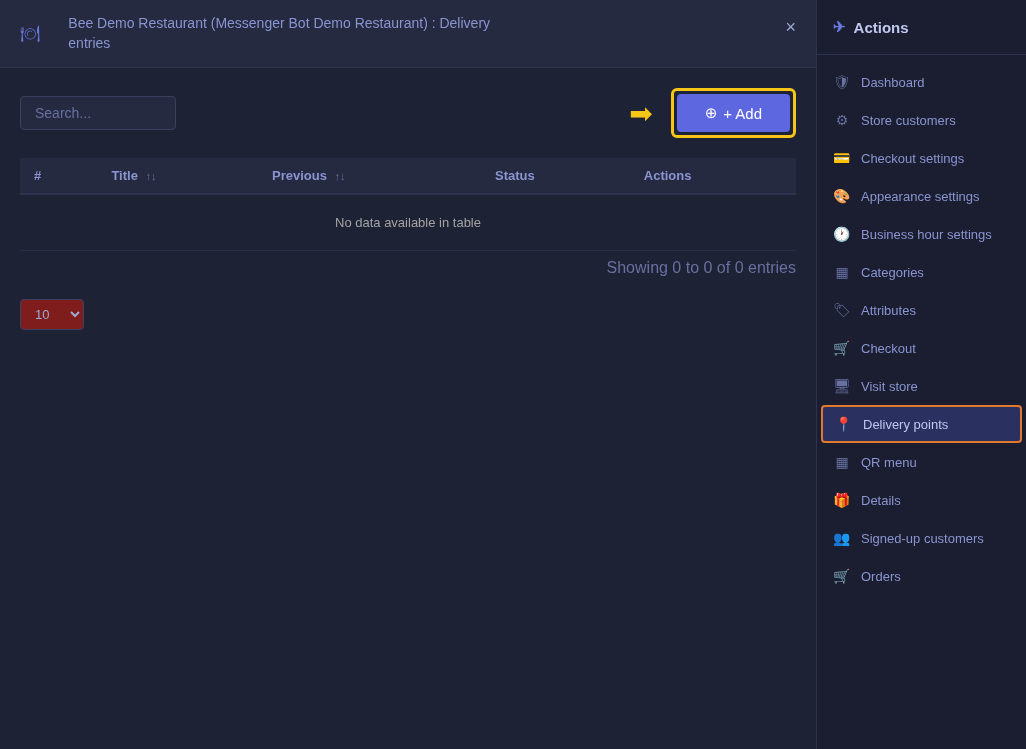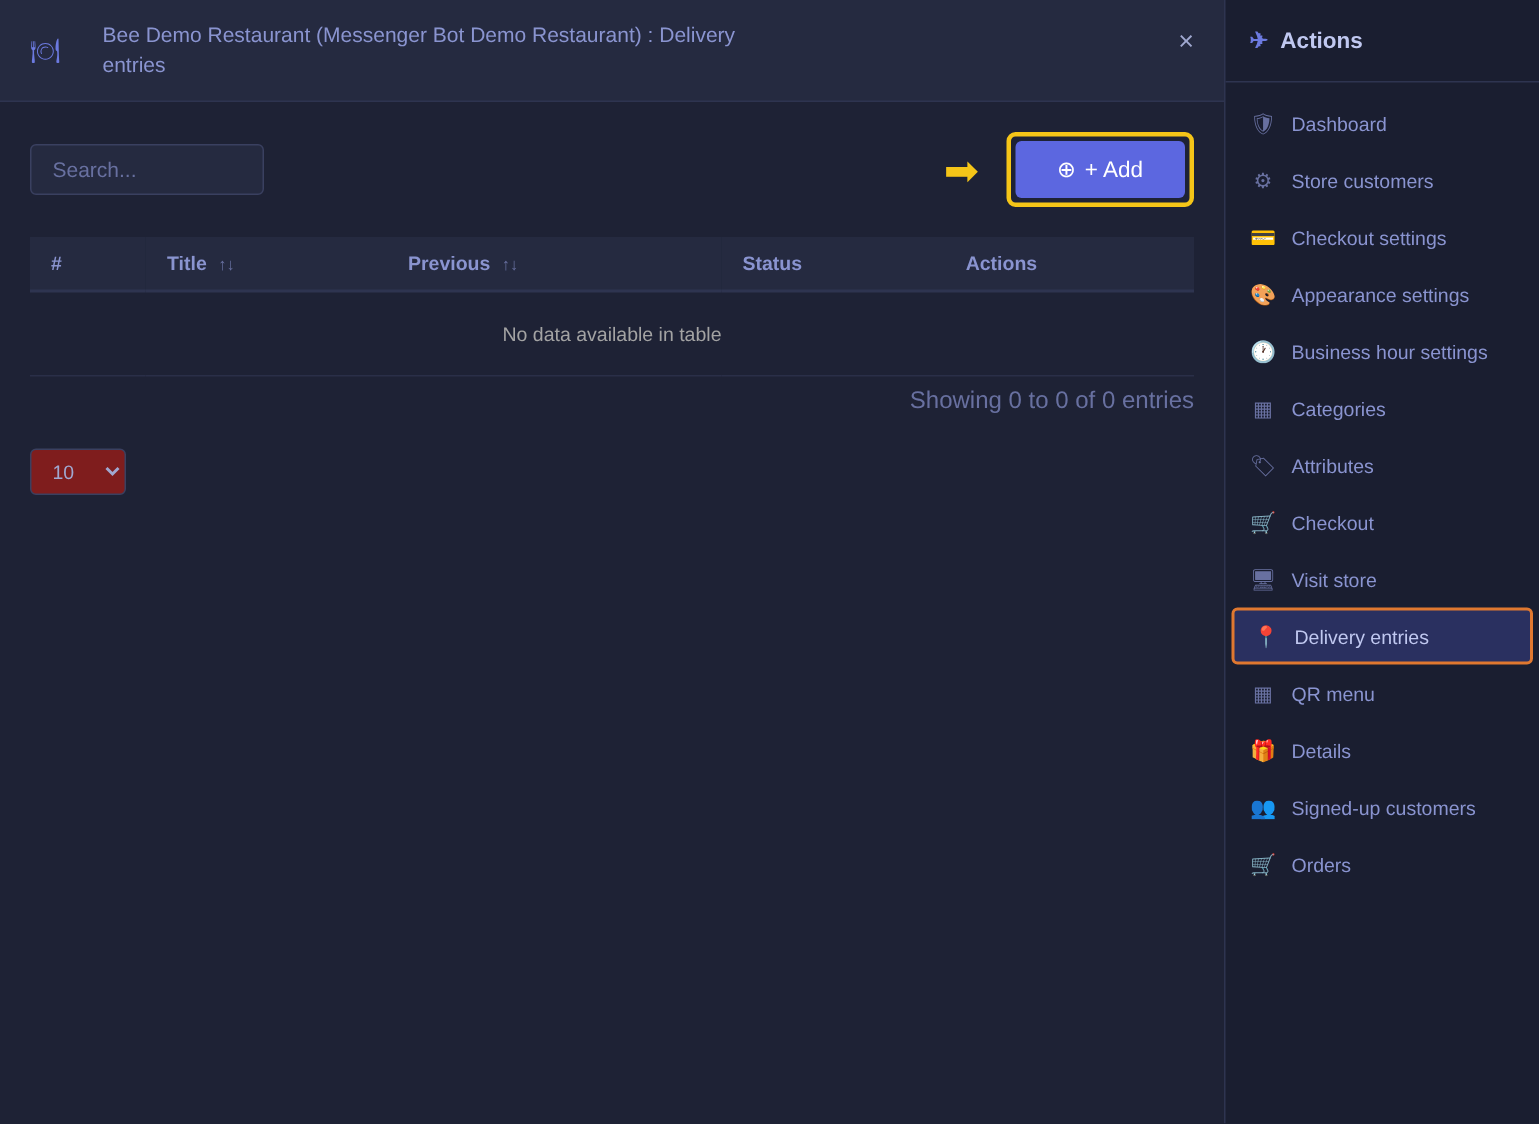--- a/index.html
+++ b/index.html
@@ -345,21 +345,21 @@
     <a class="nav-item">
       <span class="nav-item-icon">🛒</span>
       <span>Checkout</span>
     </a>
     <a class="nav-item">
       <span class="nav-item-icon">🖥</span>
       <span>Visit store</span>
     </a>
     <a class="nav-item active">
       <span class="nav-item-icon">📍</span>
-      <span>Delivery entries</span>
+      <span>Delivery points</span>
     </a>
     <a class="nav-item">
       <span class="nav-item-icon">▦</span>
       <span>QR menu</span>
     </a>
     <a class="nav-item">
       <span class="nav-item-icon">🎁</span>
       <span>Details</span>
     </a>
     <a class="nav-item">

